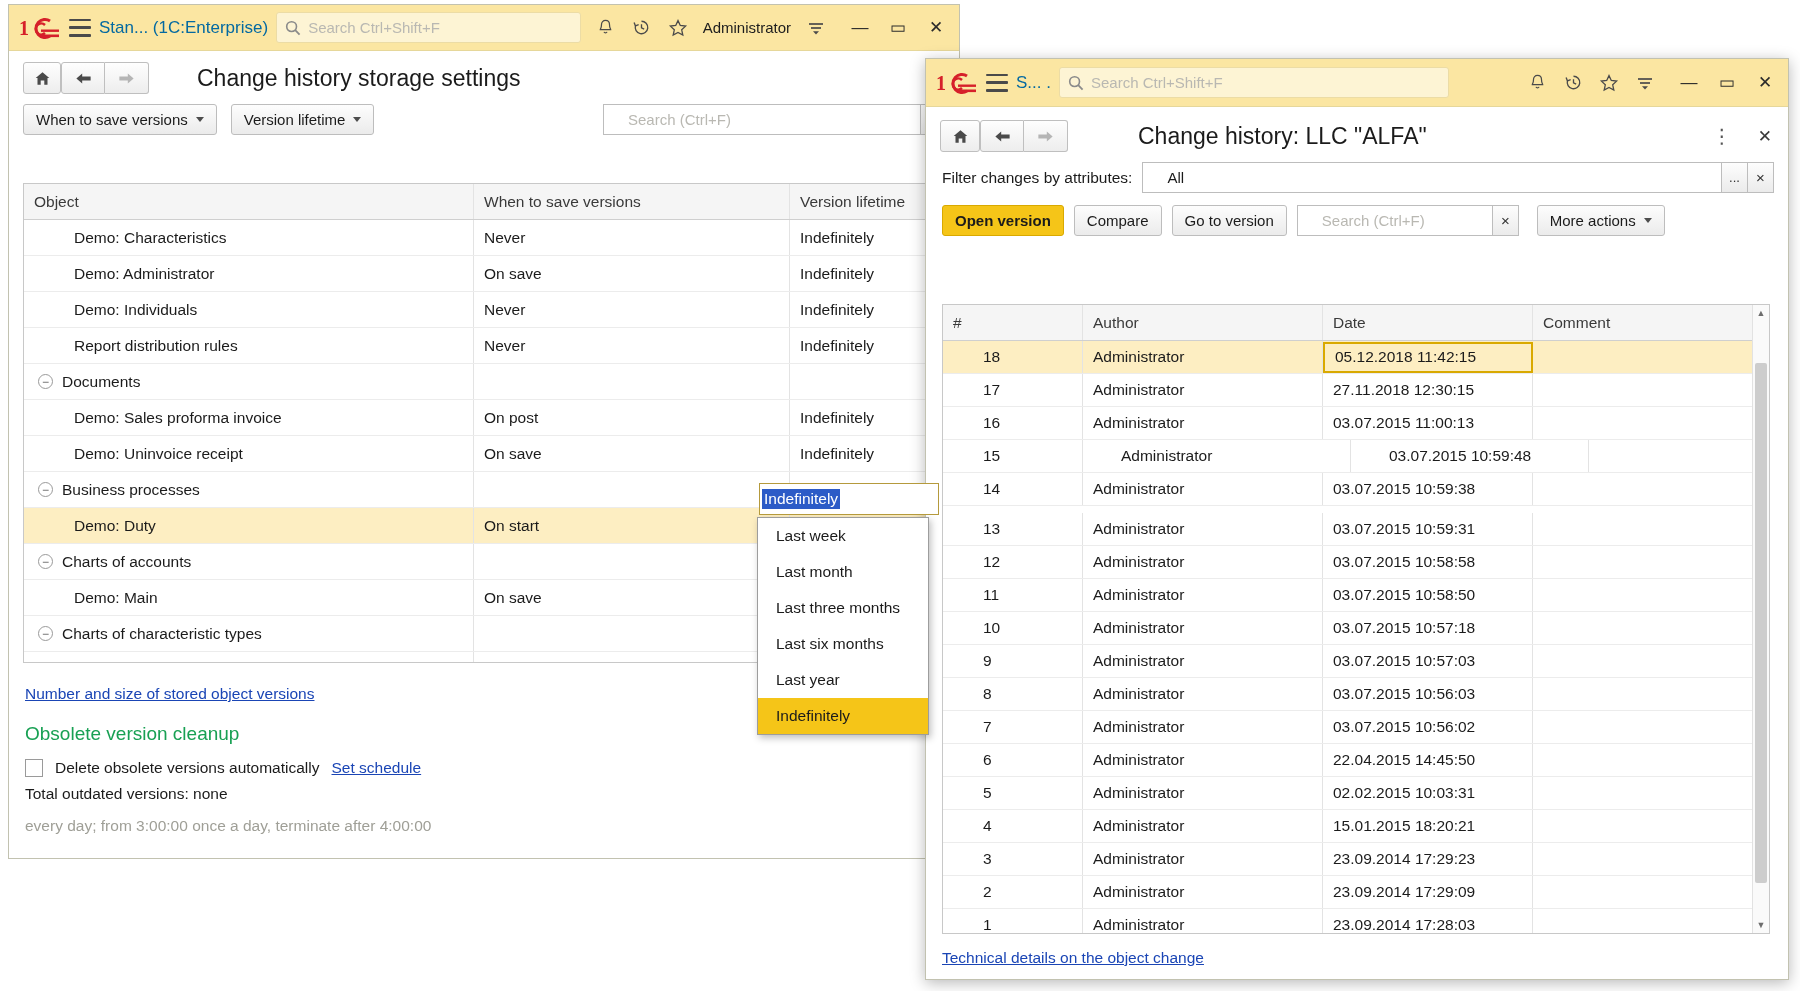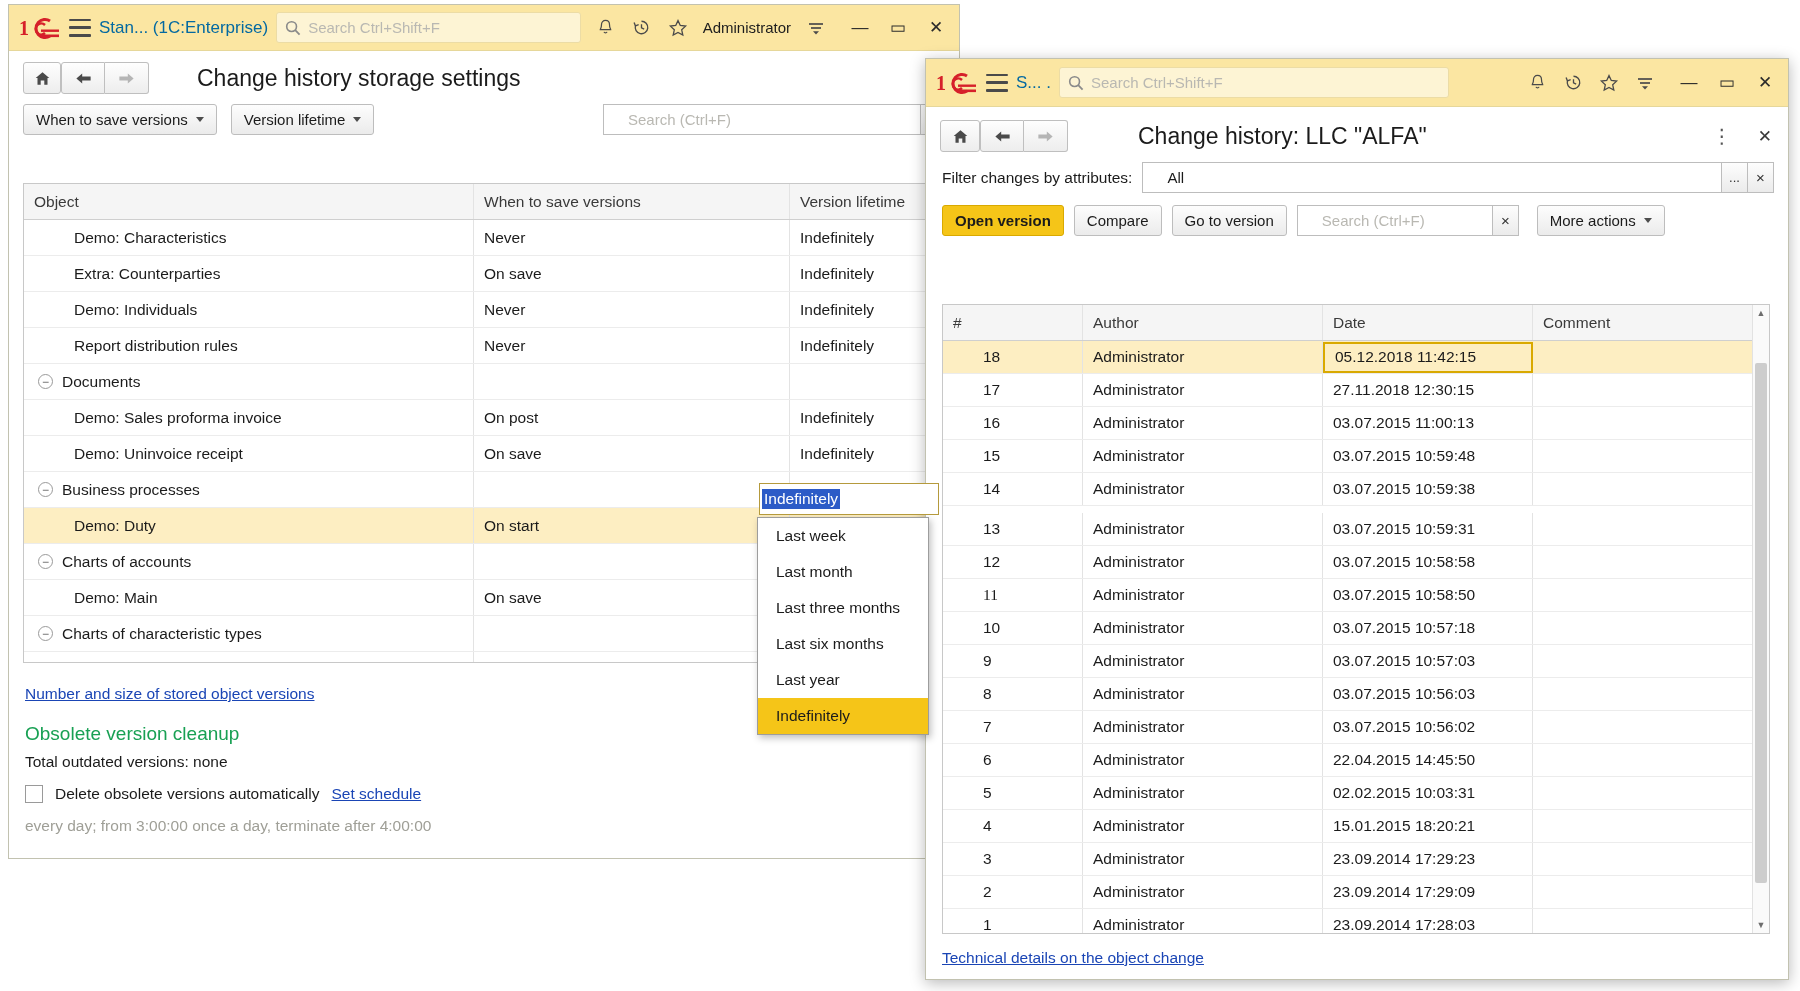--- a/index.html
+++ b/index.html
@@ -210,21 +210,21 @@
         <div class="gcell gsep" style="width:316px;">When to save versions</div>
         <div class="gcell" style="flex:1;">Version lifetime</div>
       </div>
       <div id="backRows">
           <div class="grow">
             <div class="gcell gsep" style="width: 450px; padding-left: 50px;">Demo: Characteristics</div>
             <div class="gcell gsep" style="width: 316px;">Never</div>
             <div class="gcell" style="flex: 1 1 0%;">Indefinitely</div>
           </div>
           <div class="grow">
-            <div class="gcell gsep" style="width: 450px; padding-left: 50px;">Extra: Counterparties</div>
+            <div class="gcell gsep" style="width: 450px; padding-left: 50px;">Demo: Administrator</div>
             <div class="gcell gsep" style="width: 316px;">On save</div>
             <div class="gcell" style="flex: 1 1 0%;">Indefinitely</div>
           </div>
           <div class="grow">
             <div class="gcell gsep" style="width: 450px; padding-left: 50px;">Demo: Individuals</div>
             <div class="gcell gsep" style="width: 316px;">Never</div>
             <div class="gcell" style="flex: 1 1 0%;">Indefinitely</div>
           </div>
           <div class="grow">
             <div class="gcell gsep" style="width: 450px; padding-left: 50px;">Report distribution rules</div>
@@ -287,26 +287,26 @@
             <div class="gcell gsep" style="width: 450px; padding-left: 50px;">Demo: Extra dimension types</div>
             <div class="gcell gsep" style="width: 316px;">On save</div>
             <div class="gcell" style="flex: 1 1 0%;"></div>
           </div>
         </div>
     </div>
 
     <div style="position:absolute; left:16px; top:680px;">
       <a class="link" href="#">Number and size of stored object versions</a>
       <div class="green-h" style="margin-top:20px;">Obsolete version cleanup</div>
-      <div style="margin-top:8px;font-size:15.5px;color:#1b1b1b;">Total outdated versions: none</div>
       <div style="display:flex;align-items:center;gap:12px;margin-top:14px;">
         <span style="width:18px;height:18px;border:1px solid #9a9a9a;background:#fff;display:inline-block;"></span>
         <span style="font-size:15.5px;color:#1b1b1b;">Delete obsolete versions automatically</span>
         <a class="link" href="#">Set schedule</a>
       </div>
+      <div style="margin-top:8px;font-size:15.5px;color:#1b1b1b;">Total outdated versions: none</div>
       <div class="muted" style="margin-top:14px;">every day; from 3:00:00 once a day, terminate after 4:00:00</div>
     </div>
 
     <div class="editor" style="left:750px; top:478px; width:180px; height:32px;">
       <span>Indefinitely</span>
     </div>
 
     <div class="dropdown" id="lifetimeDropdown" style="left:748px; top:512px; width:172px;">
         <div class="dd-item">Last week</div>
         <div class="dd-item">Last month</div>
@@ -447,21 +447,21 @@
             <div class="gcell gsep" style="width: 240px;">Administrator</div>
             <div class="gcell gsep" style="width: 210px;">27.11.2018 12:30:15</div>
             <div class="gcell" style="flex: 1 1 0%;"></div>
           </div>
           <div class="grow" style="height: 33px;">
             <div class="gcell gsep" style="width: 140px; padding-left: 40px;">16</div>
             <div class="gcell gsep" style="width: 240px;">Administrator</div>
             <div class="gcell gsep" style="width: 210px;">03.07.2015 11:00:13</div>
             <div class="gcell" style="flex: 1 1 0%;"></div>
           </div>
-          <div class="grow" style="height: 33px;">
+          <div class="grow" style="height: 33px; gap: 28px;">
             <div class="gcell gsep" style="width: 140px; padding-left: 40px;">15</div>
             <div class="gcell gsep" style="width: 240px;">Administrator</div>
             <div class="gcell gsep" style="width: 210px;">03.07.2015 10:59:48</div>
             <div class="gcell" style="flex: 1 1 0%;"></div>
           </div>
           <div class="grow" style="height: 33px;">
             <div class="gcell gsep" style="width: 140px; padding-left: 40px;">14</div>
             <div class="gcell gsep" style="width: 240px;">Administrator</div>
             <div class="gcell gsep" style="width: 210px;">03.07.2015 10:59:38</div>
             <div class="gcell" style="flex: 1 1 0%;"></div>
@@ -472,21 +472,21 @@
             <div class="gcell gsep" style="width: 210px;">03.07.2015 10:59:31</div>
             <div class="gcell" style="flex: 1 1 0%;"></div>
           </div>
           <div class="grow" style="height: 33px;">
             <div class="gcell gsep" style="width: 140px; padding-left: 40px;">12</div>
             <div class="gcell gsep" style="width: 240px;">Administrator</div>
             <div class="gcell gsep" style="width: 210px;">03.07.2015 10:58:58</div>
             <div class="gcell" style="flex: 1 1 0%;"></div>
           </div>
           <div class="grow" style="height: 33px;">
-            <div class="gcell gsep" style="width: 140px; padding-left: 40px; font-family: Liberation Serif, serif;">11</div>
+            <div class="gcell gsep" style="width: 140px; padding-left: 40px;">11</div>
             <div class="gcell gsep" style="width: 240px;">Administrator</div>
             <div class="gcell gsep" style="width: 210px;">03.07.2015 10:58:50</div>
             <div class="gcell" style="flex: 1 1 0%;"></div>
           </div>
           <div class="grow" style="height: 33px;">
             <div class="gcell gsep" style="width: 140px; padding-left: 40px;">10</div>
             <div class="gcell gsep" style="width: 240px;">Administrator</div>
             <div class="gcell gsep" style="width: 210px;">03.07.2015 10:57:18</div>
             <div class="gcell" style="flex: 1 1 0%;"></div>
           </div>

